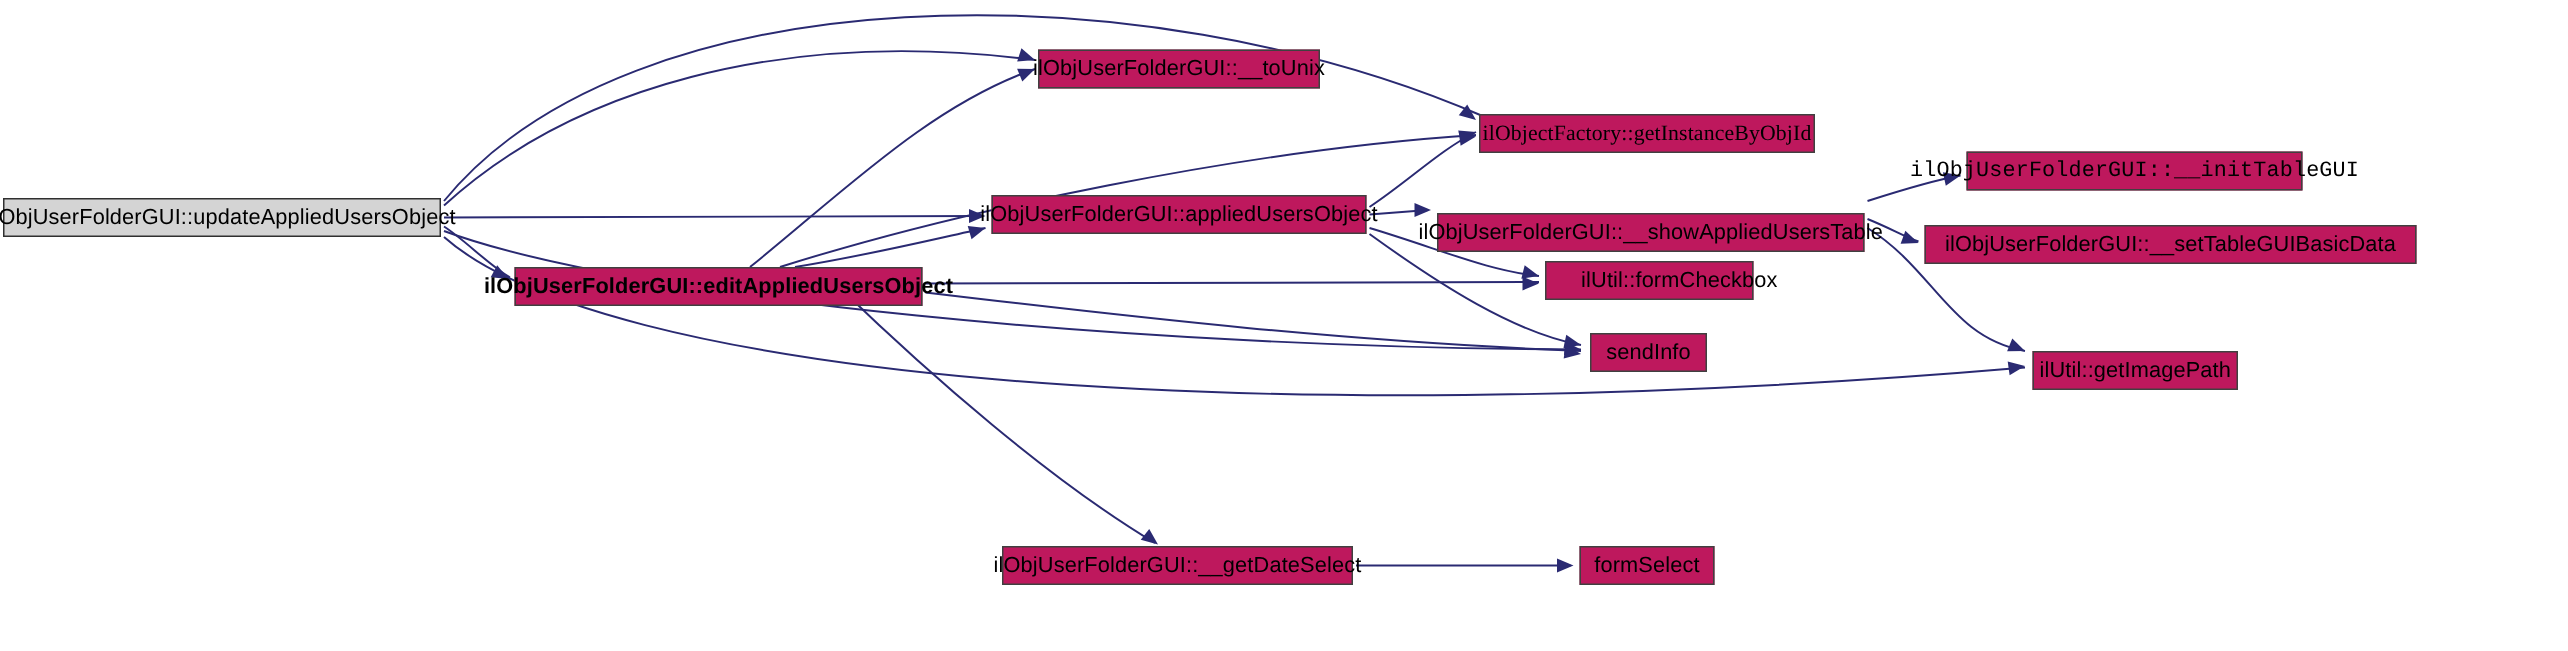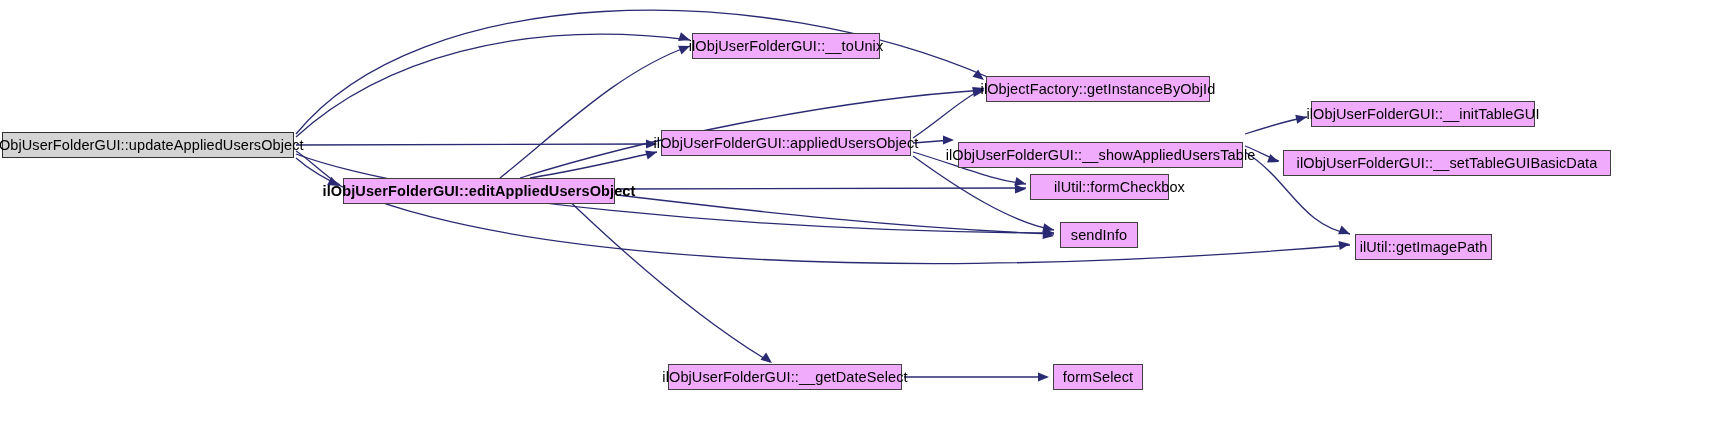--- a/index.html
+++ b/index.html
@@ -25,21 +25,21 @@
     height: 434px;
     pointer-events: none;
   }
   .node {
     position: absolute;
     box-sizing: border-box;
     display: flex;
     align-items: center;
     justify-content: center;
     border: 1px solid #404040;
-    background: #f0abfc;
+    background: #be185d;
     color: #000000;
     font-size: 14.5px;
     line-height: 1;
     white-space: nowrap;
     letter-spacing: 0.1px;
     padding: 0 8px;
     height: 26px;
     z-index: 2;
   }
   .node.root {
@@ -97,30 +97,30 @@
       <polygon points="0,0 -11,-4.6 -11,4.6" fill="#2a2a72" transform="translate(772,363) rotate(38)"></polygon>
       <polygon points="0,0 -11,-4.6 -11,4.6" fill="#2a2a72" transform="translate(1049,377) rotate(0)"></polygon>
     </svg>
   <div id="node-layer">
       <div class="node root" style="left: 2px; top: 132px; width: 292px;">
         <span class="node-label">ilObjUserFolderGUI::updateAppliedUsersObject</span>
       </div>
       <div class="node" style="left: 692px; top: 33px; width: 188px;">
         <span class="node-label">ilObjUserFolderGUI::__toUnix</span>
       </div>
-      <div class="node" style="left: 986px; top: 76px; width: 224px;">
+      <div class="node" style="left: 986px; top: 76px; width: 224px; font-family: Liberation Serif, serif;">
         <span class="node-label">ilObjectFactory::getInstanceByObjId</span>
       </div>
       <div class="node" style="left: 661px; top: 130px; width: 250px; text-align: center;">
         <span class="node-label">ilObjUserFolderGUI::appliedUsersObject</span>
       </div>
       <div class="node" style="left: 958px; top: 126px; width: 285px; margin-top: 16px;">
         <span class="node-label">ilObjUserFolderGUI::__showAppliedUsersTable</span>
       </div>
-      <div class="node" style="left: 1311px; top: 101px; width: 224px;">
+      <div class="node" style="left: 1311px; top: 101px; width: 224px; font-family: Liberation Mono, monospace;">
         <span class="node-label">ilObjUserFolderGUI::__initTableGUI</span>
       </div>
       <div class="node" style="left: 1283px; top: 150px; width: 328px; align-items: center;">
         <span class="node-label">ilObjUserFolderGUI::__setTableGUIBasicData</span>
       </div>
       <div class="node" style="left: 343px; top: 178px; width: 272px; font-weight: bold;">
         <span class="node-label">ilObjUserFolderGUI::editAppliedUsersObject</span>
       </div>
       <div class="node" style="left: 1030px; top: 174px; width: 139px; padding-left: 48px;">
         <span class="node-label">ilUtil::formCheckbox</span>

